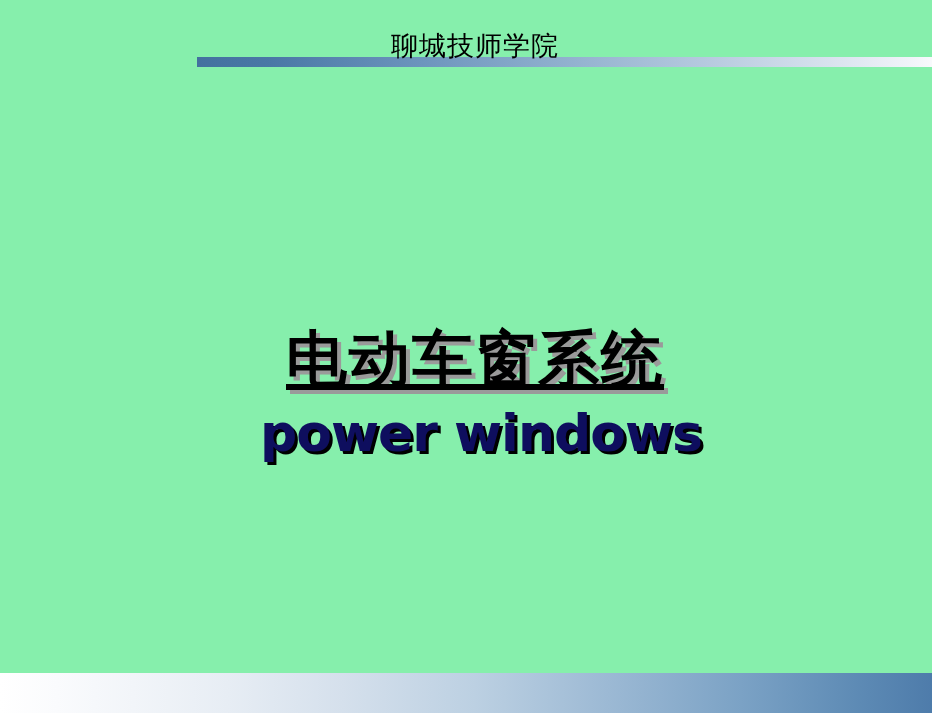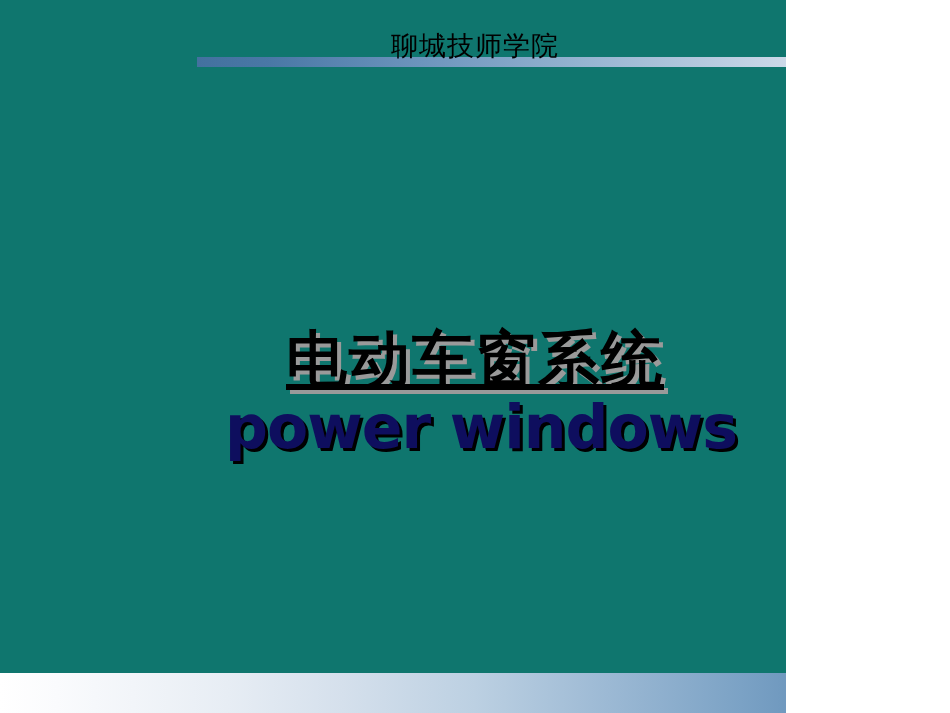--- a/index.html
+++ b/index.html
@@ -7,23 +7,23 @@
     margin: 0;
     padding: 0;
     background: #ffffff;
   }
   body {
     font-family: "Liberation Sans", sans-serif;
   }
 
   .slide {
     position: relative;
-    width: 786px;
+    width: 932px;
     height: 713px;
-    background: #0f766e;
+    background: #86efac;
     overflow: hidden;
   }
 
   
   .header-zone {
     position: absolute;
     left: 0;
     top: 0;
     width: 950px;
     height: 80px;
@@ -79,27 +79,27 @@
     letter-spacing: 2px;
     color: #000000;
     white-space: nowrap;
     text-shadow: 4px 4px 0 #9a9a9a;
     text-decoration: underline;
   }
 
   .title-en {
     font-family: "DejaVu Sans", "Liberation Sans", sans-serif;
     font-weight: bold;
-    font-size: 60px;
+    font-size: 52px;
     line-height: 60px;
     letter-spacing: -1px;
     color: #0e0e5e;
     white-space: nowrap;
     text-shadow: 3px 3px 0 #000000;
-    margin-top: 2px;
+    margin-top: 8px;
     padding-left: 12px;
   }
 
   
   .footer-rule {
     position: absolute;
     left: 0;
     top: 673px;
     width: 950px;
     height: 40px;

